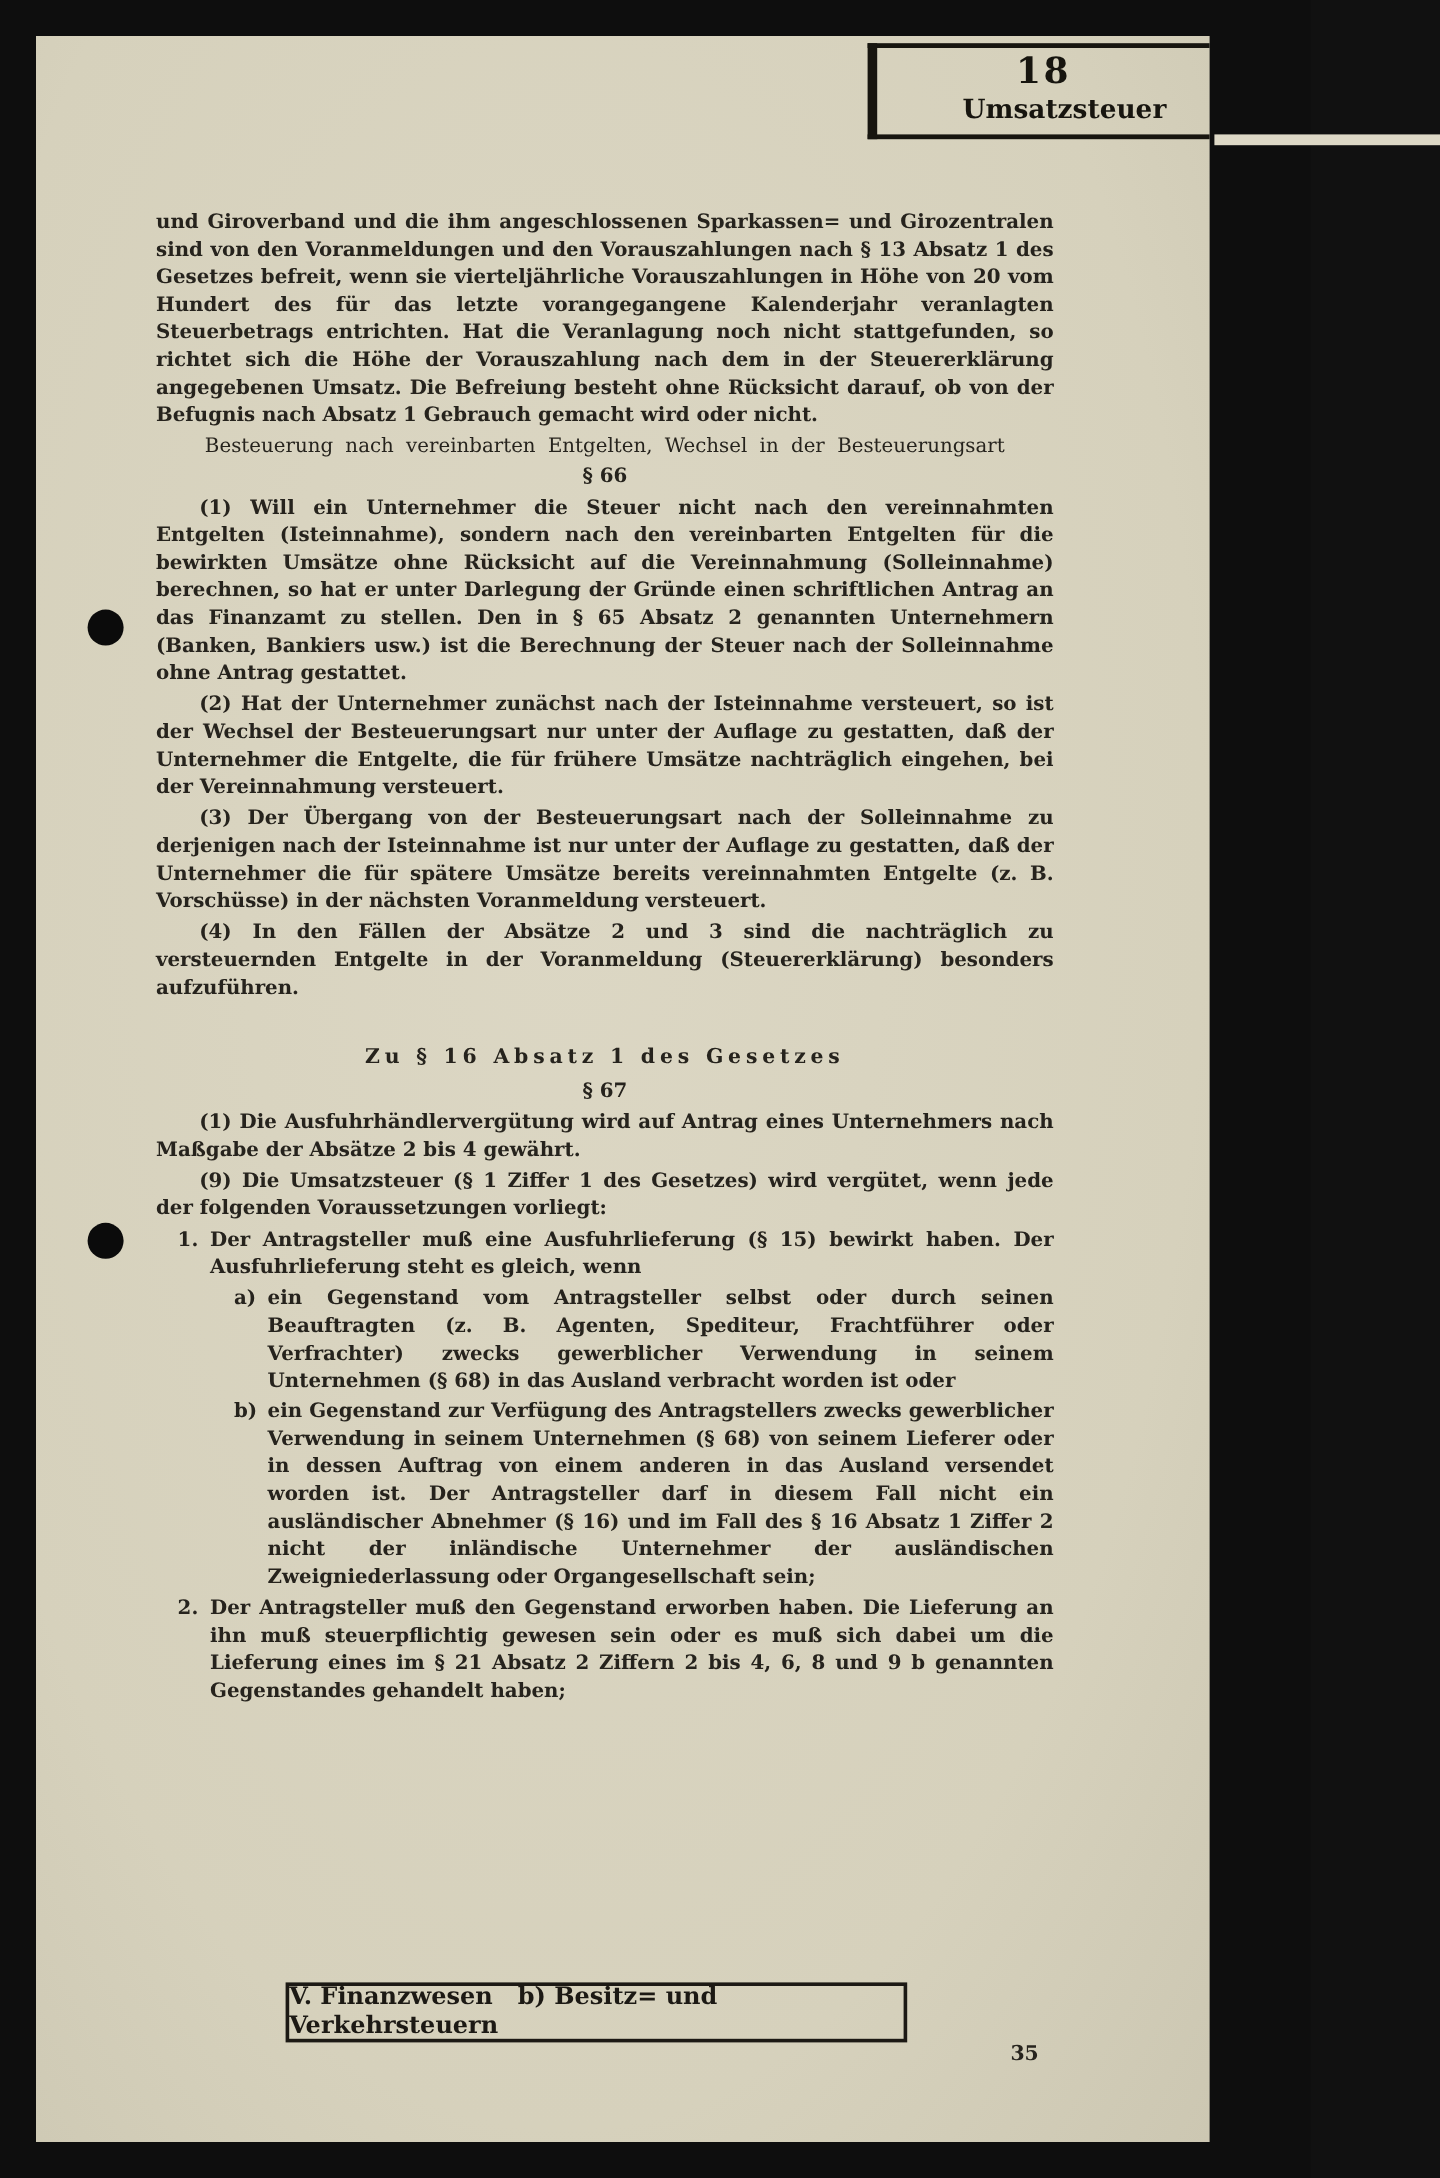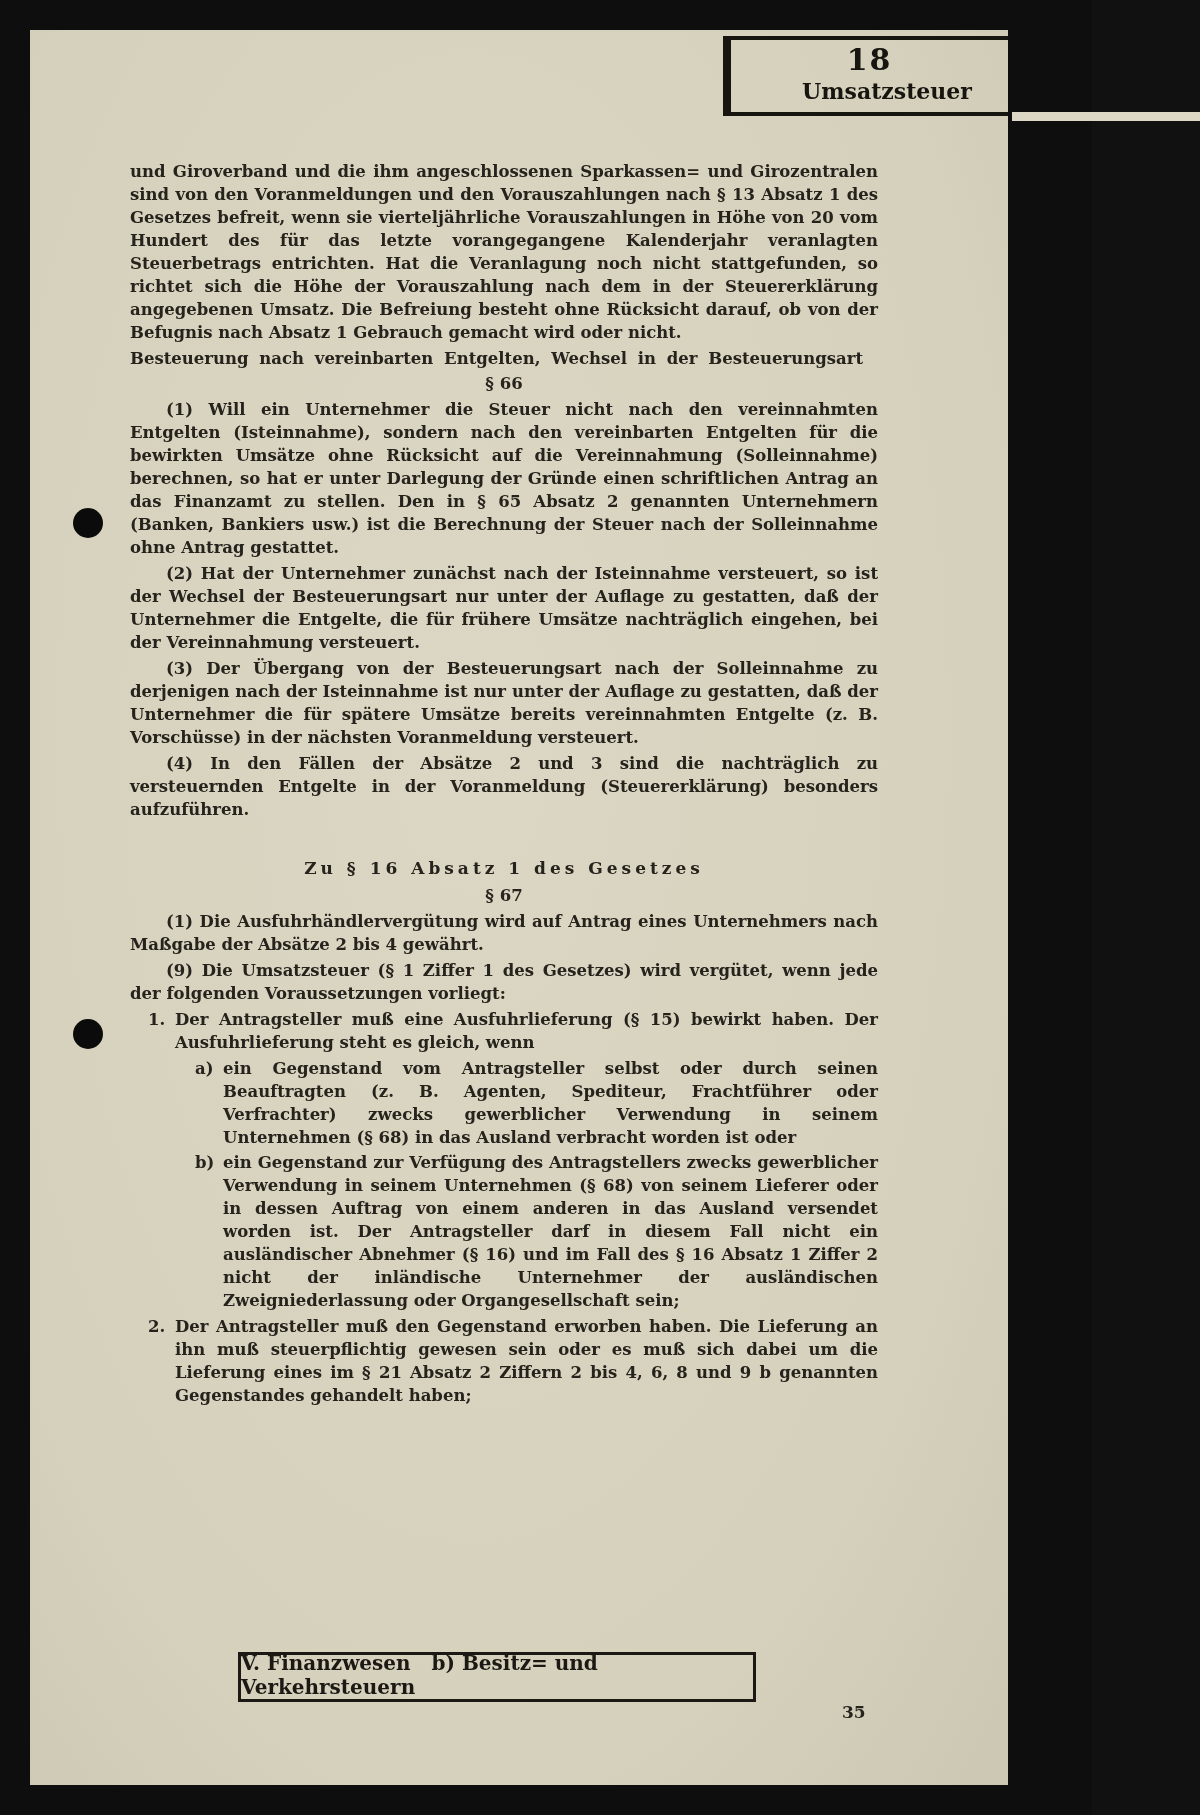--- a/index.html
+++ b/index.html
@@ -37,34 +37,34 @@
   .tab-number{
     font-size:30px;font-weight:700;letter-spacing:2px;line-height:34px;margin-top:3px;
     color:#17150f;
   }
   .tab-label{
     font-size:22px;font-weight:700;line-height:28px;
     color:#17150f;
     margin-left:35px;
   }
   .content{
-    position:absolute;left:100px;top:127px;width:748px;
+    position:absolute;left:100px;top:140px;width:748px;
     font-size:16.5px;line-height:23px;font-weight:700;
     text-align:justify;
     color:#26231d;
   }
   .para{margin:3px 0;text-indent:36px;}
   .para.no-indent{text-indent:0;}
   .heading{
     text-align:center;font-size:17px;font-weight:700;letter-spacing:4px;
     margin:16px 0 4px 0;text-indent:0;
   }
   .heading.big-gap{margin-top:36px;}
   .subheading{
-    font-size:16.5px;font-weight:700;word-spacing:5px;
+    text-align:center;font-size:16.5px;font-weight:400;word-spacing:5px;
     margin:2px 0;text-indent:0;
   }
   .para-sign{text-align:center;font-weight:700;margin:2px 0;}
   .list-item{display:flex;margin:3px 0;padding-left:18px;}
   .li-marker{flex:0 0 27px;}
   .li-body{flex:1;text-align:justify;}
   .sub-item{display:flex;margin:2px 0;padding-left:65px;}
   .li2-marker{flex:0 0 28px;}
   .li2-body{flex:1;text-align:justify;}
   .footer-box{

